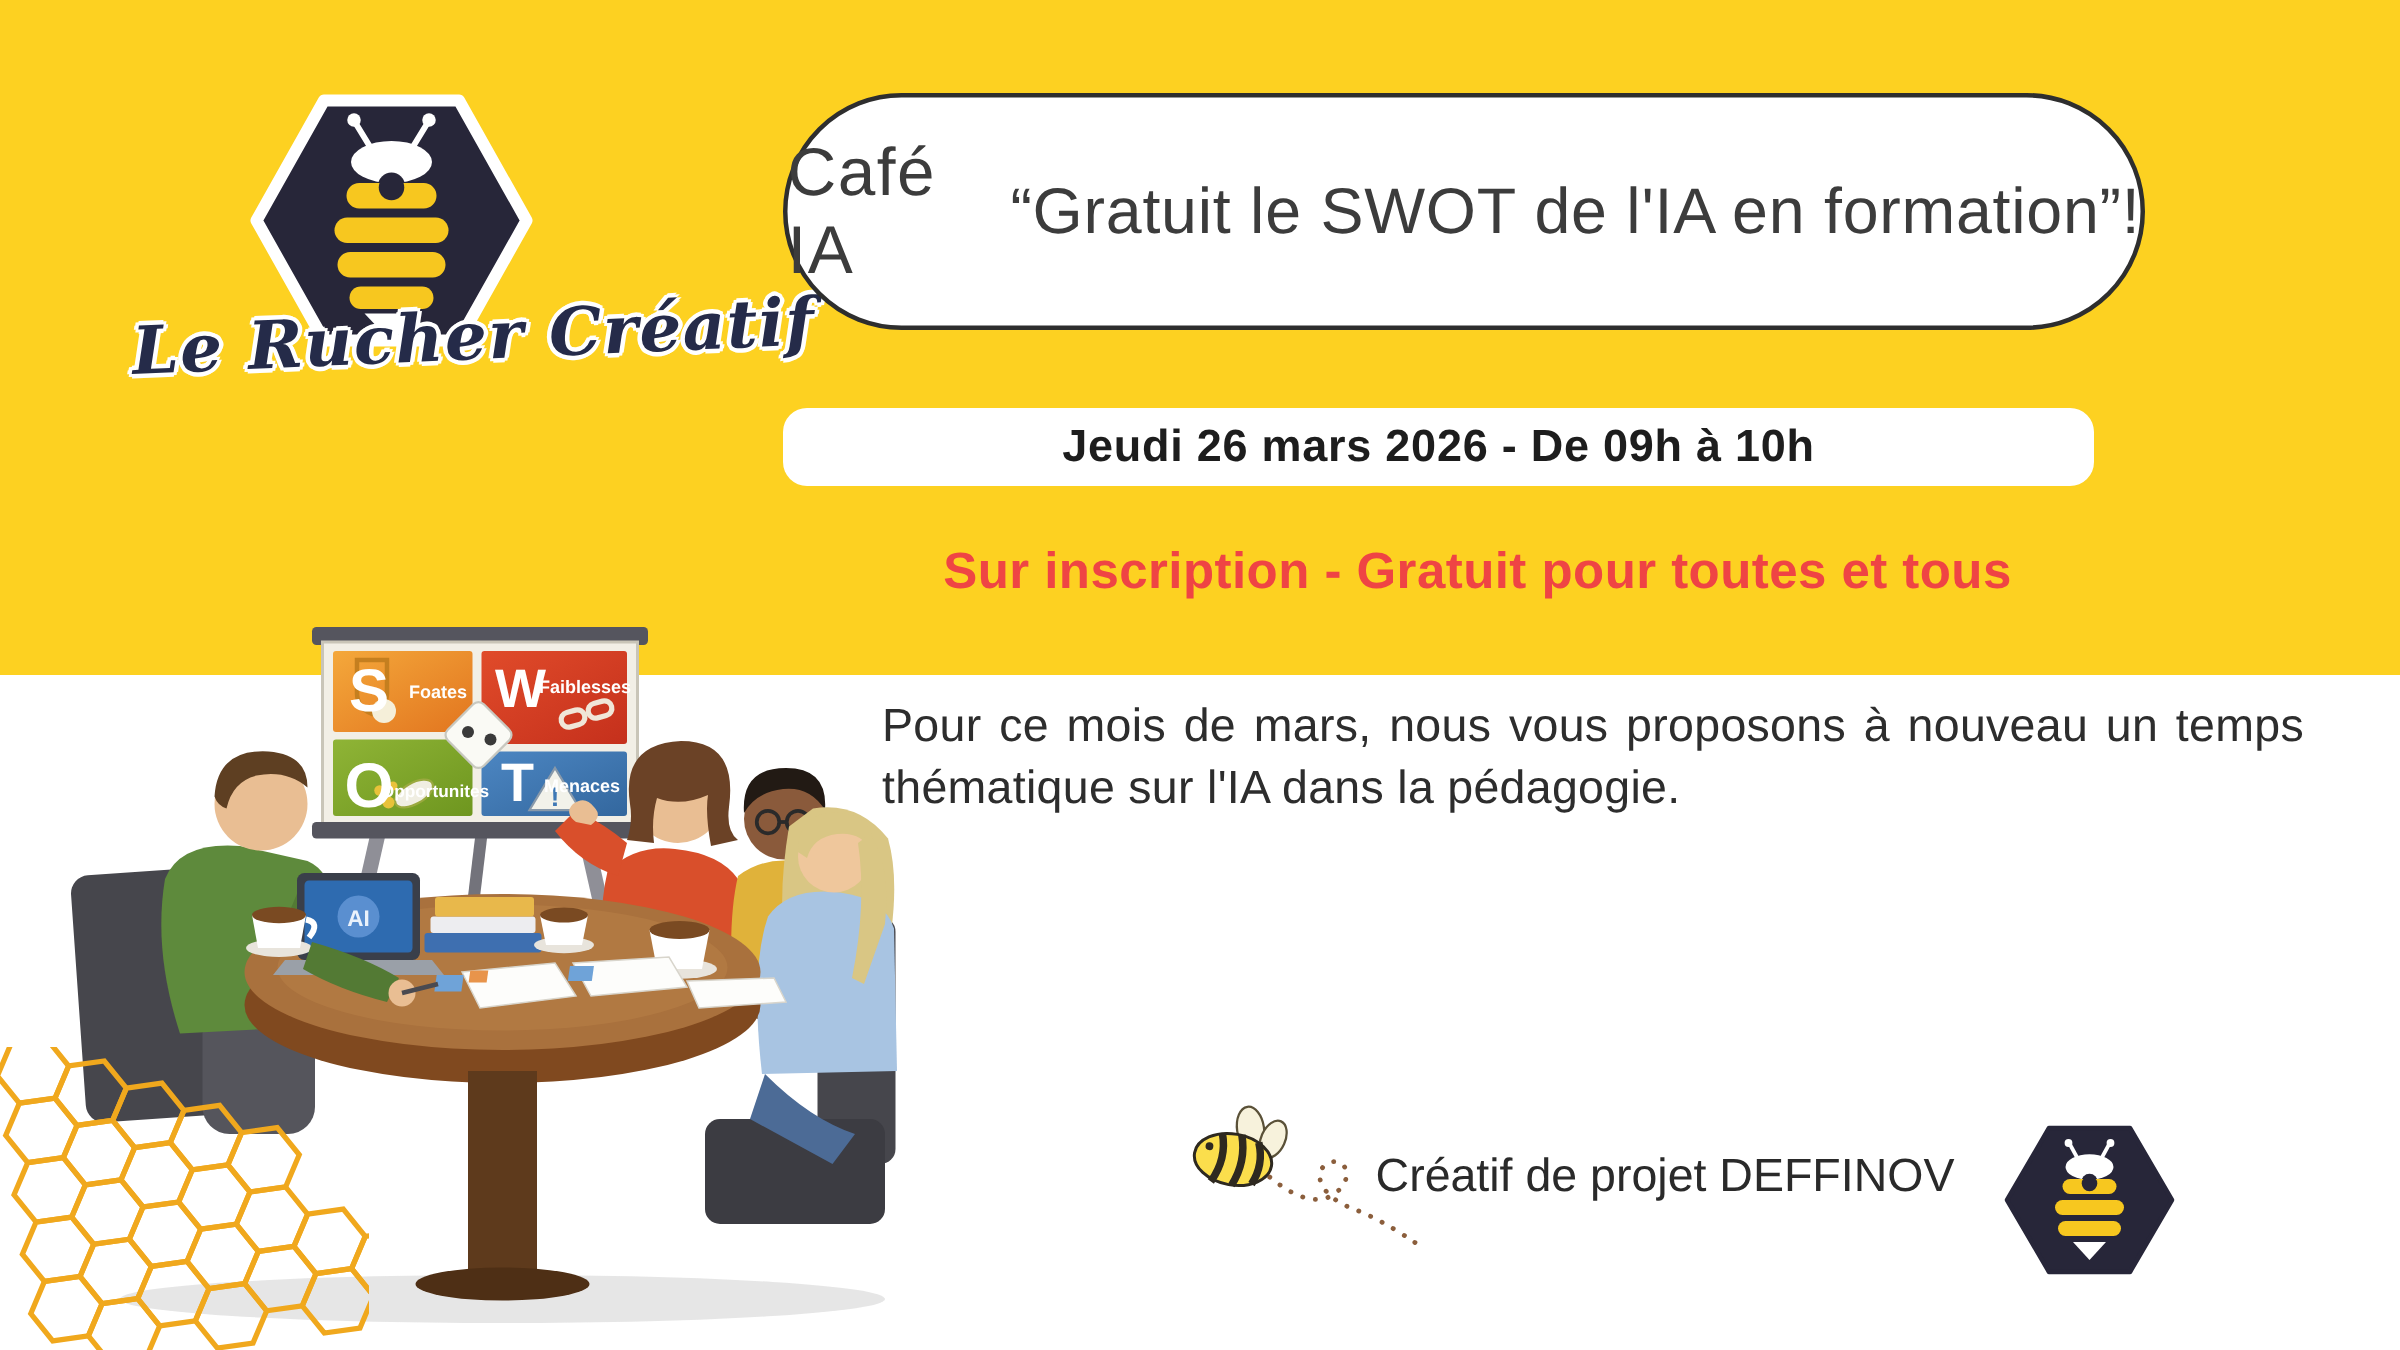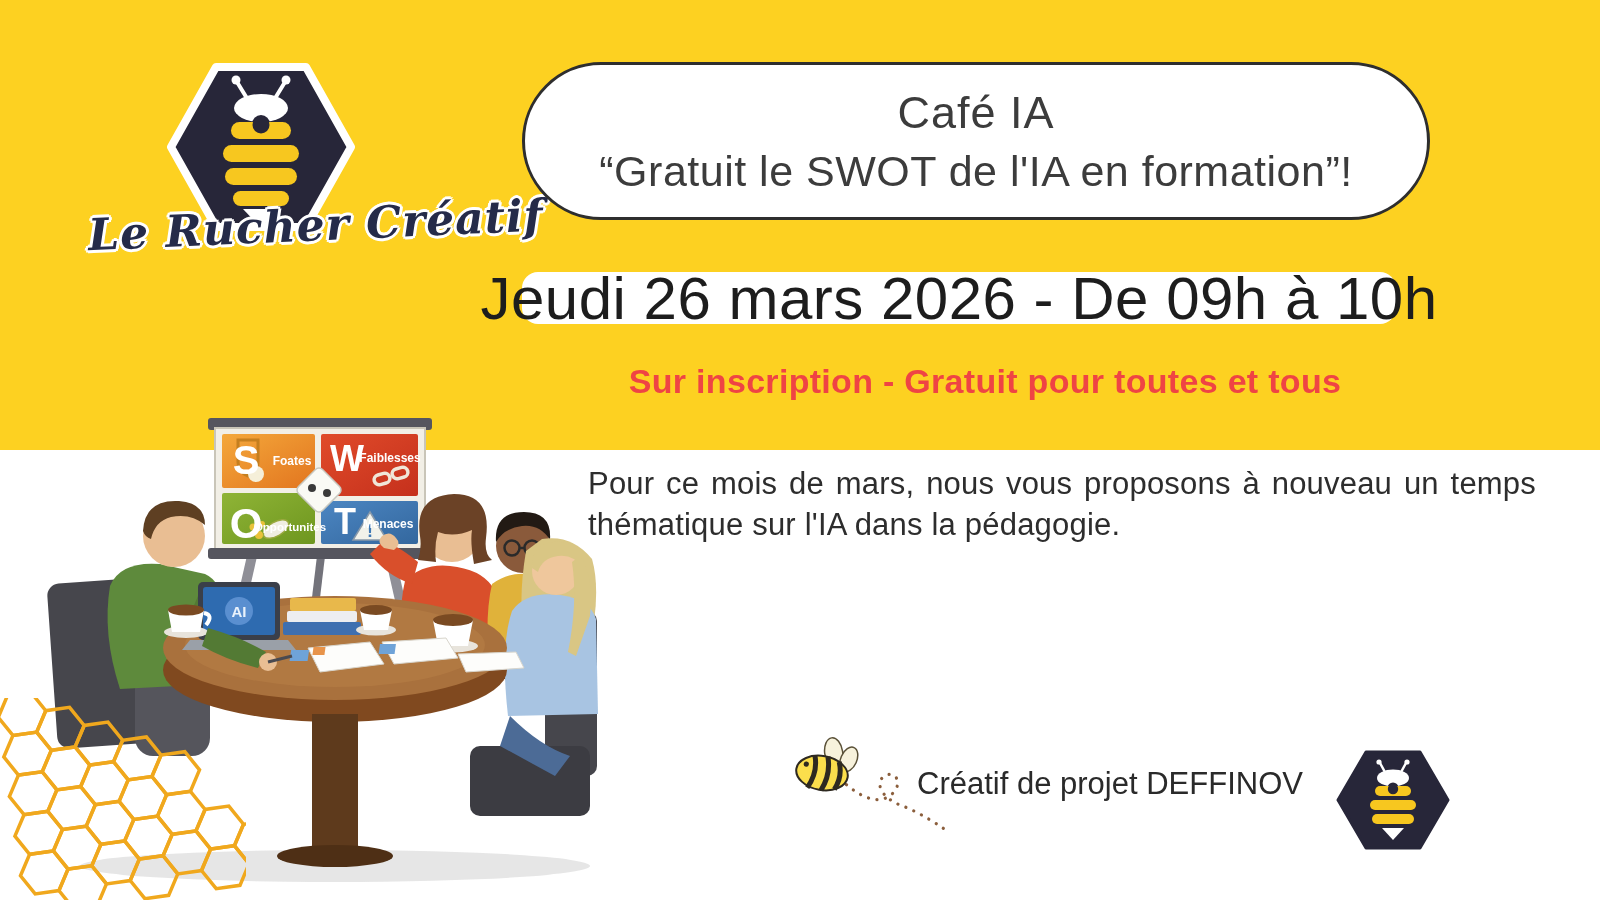--- a/index.html
+++ b/index.html
@@ -18,31 +18,31 @@
     font-family:"DejaVu Serif", serif;font-style:italic;font-weight:bold;
     font-size:44px;color:#252b49;transform:rotate(-2.5deg);
     text-shadow:-3px 0 0 #fff,3px 0 0 #fff,0 -3px 0 #fff,0 3px 0 #fff,
                 -2px -2px 0 #fff,2px -2px 0 #fff,-2px 2px 0 #fff,2px 2px 0 #fff;
     letter-spacing:1px;white-space:nowrap;
   }
   
   .title-pill{
     left:522px;top:62px;width:902px;height:152px;
     background:#ffffff;border:3px solid #2e2e2e;border-radius:80px;
-    display:flex;flex-direction:column;align-items:center;justify-content:center;
+    display:flex;flex-direction:row;align-items:center;justify-content:center;
     gap:8px;
   }
   .title-line1{font-size:45px;color:#3c3c3c;letter-spacing:1px;}
   .title-line2{font-size:43px;color:#3c3c3c;letter-spacing:0.5px;white-space:nowrap;}
   
   .date-strip{
     left:522px;top:272px;width:874px;height:52px;background:#ffffff;border-radius:16px;
     display:flex;align-items:center;justify-content:center;overflow:visible;
   }
-  .date-text{font-size:60px;font-weight:normal;color:#1d1d1d;letter-spacing:0.5px;white-space:nowrap;}
+  .date-text{font-size:30px;font-weight:bold;color:#1d1d1d;letter-spacing:0.5px;white-space:nowrap;}
   
   .registration-line{
     left:520px;top:362px;width:930px;text-align:center;
     font-size:34px;font-weight:bold;color:#ef4444;letter-spacing:0.3px;white-space:nowrap;
   }
   
   .body-text{left:588px;top:464px;width:948px;color:#2d2d2d;}
   .body-text p{margin:0;font-size:31px;line-height:1.32;text-align:justify;letter-spacing:0.2px;}
   .body-text p + p{margin-top:44px;}
   

